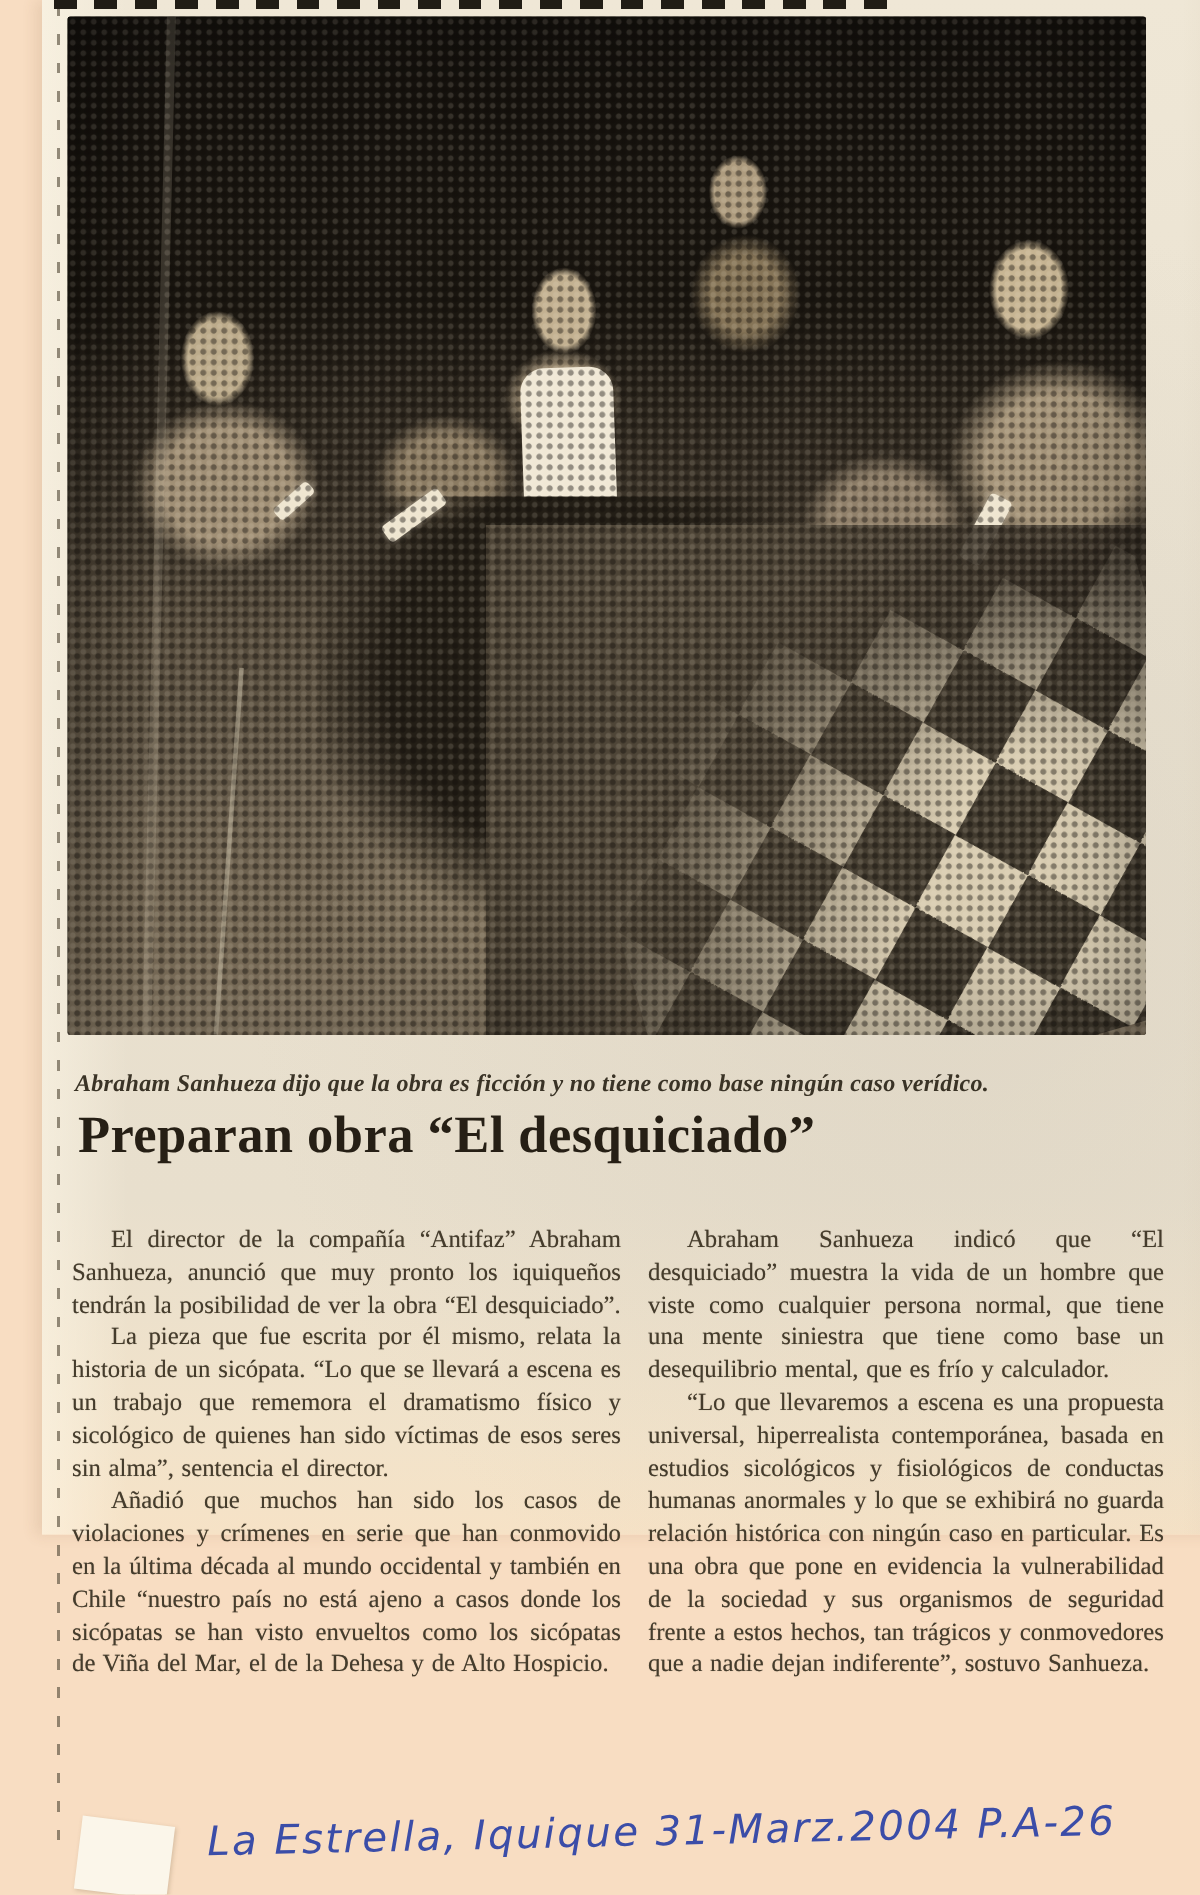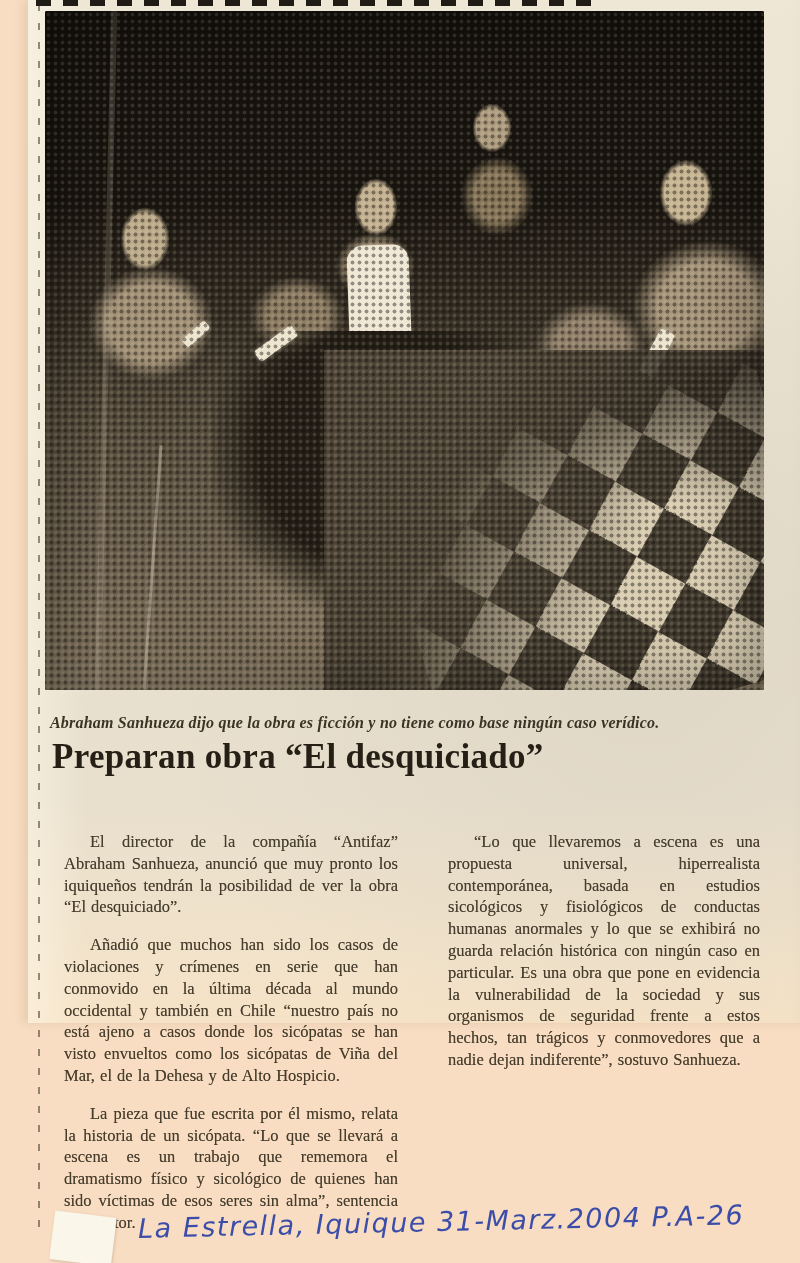--- a/index.html
+++ b/index.html
@@ -111,21 +111,21 @@
     color:#261f15;white-space:nowrap;
   }
   .columns{
     position:absolute;left:20px;top:815px;width:728px;
     display:flex;gap:18px;
     font-size:16.5px;line-height:21.8px;color:#453c2c;
     text-align:justify;word-spacing:1px;
   }
   .col-left{width:366px;}
   .col-right{width:344px;}
-  .columns p{margin:16px;text-indent:26px;text-shadow:0 0 .5px rgba(70,60,45,.55);}
+  .columns p{margin:0;text-indent:26px;text-shadow:0 0 .5px rgba(70,60,45,.55);}
   .subhead{
     margin:4px 0 22px 0;font-size:17px;font-weight:bold;letter-spacing:1.2px;
     color:#352d20;text-indent:0;
   }
   .handwriting{
     position:absolute;left:138px;top:1206px;
     font-family:"DejaVu Sans", sans-serif;font-style:italic;
     font-size:27px;letter-spacing:1.5px;white-space:nowrap;
     transform:rotate(-1.3deg);
   }
@@ -157,24 +157,25 @@
     <div class="ph-vignette"></div>
   </figure>
 
   <p class="caption">Abraham Sanhueza dijo que la obra es ficción y no tiene como base ningún caso verídico.</p>
 
   <h1 class="headline">Preparan obra “El desquiciado”</h1>
 
   <section class="columns">
     <div class="col-left">
       <p>El director de la compañía “Antifaz” Abraham Sanhueza, anunció que muy pronto los iquiqueños tendrán la posibilidad de ver la obra “El desquiciado”.</p>
+      <p>La pieza que fue escrita por él mismo, relata la historia de un sicópata. “Lo que se llevará a escena es un trabajo que rememora el dramatismo físico y sicológico de quienes han sido víctimas de esos seres sin alma”, sentencia el director.</p>
       <p>Añadió que muchos han sido los casos de violaciones y crímenes en serie que han conmovido en la última década al mundo occidental y también en Chile “nuestro país no está ajeno a casos donde los sicópatas se han visto envueltos como los sicópatas de Viña del Mar, el de la Dehesa y de Alto Hospicio.</p>
-      <p>La pieza que fue escrita por él mismo, relata la historia de un sicópata. “Lo que se llevará a escena es un trabajo que rememora el dramatismo físico y sicológico de quienes han sido víctimas de esos seres sin alma”, sentencia el director.</p>
     </div>
     <div class="col-right">
+      <p>Abraham Sanhueza indicó que “El desquiciado” muestra la vida de un hombre que viste como cualquier persona normal, que tiene una mente siniestra que tiene como base un desequilibrio mental, que es frío y calculador.</p>
       <p>“Lo que llevaremos a escena es una propuesta universal, hiperrealista contemporánea, basada en estudios sicológicos y fisiológicos de conductas humanas anormales y lo que se exhibirá no guarda relación histórica con ningún caso en particular. Es una obra que pone en evidencia la vulnerabilidad de la sociedad y sus organismos de seguridad frente a estos hechos, tan trágicos y conmovedores que a nadie dejan indiferente”, sostuvo Sanhueza.</p>
     </div>
   </section>
 
   <div class="paper-corner"></div>
 </div>
 
 <div class="handwriting" style="color: rgb(59, 77, 168);">La Estrella, Iquique  31-Marz.2004  P.A-26</div>
 
 </body></html>

